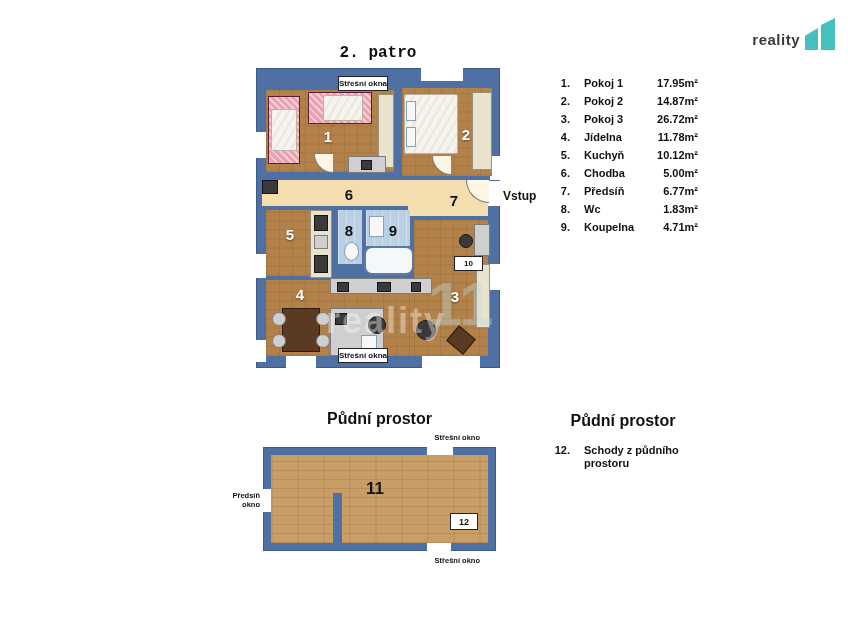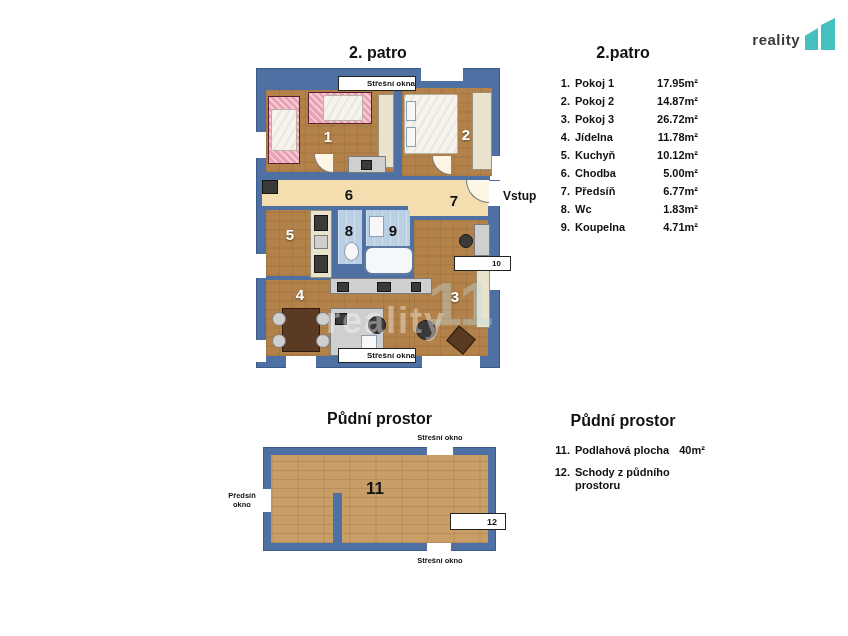--- a/index.html
+++ b/index.html
@@ -13,21 +13,21 @@
   .logo-bar{position:absolute;bottom:0;background:var(--accent,#45bfc0);}
   .logo-bar.b1{left:1px;width:13px;height:22px;clip-path:polygon(0 35%,100% 0,100% 100%,0 100%);}
   .logo-bar.b2{left:17px;width:14px;height:32px;clip-path:polygon(0 22%,100% 0,100% 100%,0 100%);}
   
   .plan-title{font-size:16px;font-weight:bold;text-align:center;}
   .legend-title{font-size:16px;font-weight:bold;text-align:center;}
   
   .legend{font-size:11px;font-weight:bold;line-height:13px;}
   .legend-row{display:flex;margin-bottom:5px;}
   .legend-num{width:22px;text-align:right;flex:0 0 22px;}
-  .legend-name{flex:1 1 auto;margin-left:5px;}
+  .legend-name{flex:1 1 auto;margin-left:14px;}
   .legend-area{flex:0 0 54px;text-align:right;white-space:nowrap;}
   .legend2 .legend-area{flex:0 0 auto;text-align:left;margin-left:10px;}
   
   .plan{background:var(--wall,#4e70a2);box-shadow:0 0 0 1px #3c5a88 inset;}
   .floor-wood{background:
       repeating-linear-gradient(90deg,rgba(60,30,5,.10) 0 1px,rgba(255,255,255,0) 1px 13px),
       repeating-linear-gradient(0deg,rgba(90,50,10,.08) 0 2px,rgba(255,255,255,0) 2px 9px),
       var(--wood,#b2824a);}
   .floor-wood-h{background:
       repeating-linear-gradient(0deg,rgba(60,30,5,.12) 0 1px,rgba(255,255,255,0) 1px 9px),
@@ -35,22 +35,22 @@
       var(--wood_light,#c99d66);}
   .floor-hall{background:var(--corridor,#f4deb0);}
   .floor-tile{background:
       repeating-linear-gradient(90deg,rgba(255,255,255,.35) 0 1px,rgba(255,255,255,0) 1px 8px),
       var(--tile,#b9cfe4);}
   .win{background:#fff;}
   .room-num{font-size:15px;font-weight:bold;color:#fff;text-shadow:0 1px 2px rgba(0,0,0,.45);
             transform:translate(-50%,-50%);}
   .room-num.dark{color:#111;text-shadow:none;}
   .tag-box{background:#fff;border:1px solid #222;font-size:8px;font-weight:bold;color:#111;
-           display:flex;align-items:center;justify-content:center;padding-left:28px;}
-  .roof-label{font-size:7.5px;font-weight:bold;color:#111;text-align:center;line-height:8.5px;}
+           display:flex;align-items:center;justify-content:center;}
+  .roof-label{font-size:7.5px;font-weight:bold;color:#111;text-align:right;line-height:8.5px;}
   .door{background:#fdf6e6;border-left:1px solid #777;border-bottom:1px solid #777;
         border-radius:0 0 0 100%;}
   
   .bed{background:#e9a2b4;border:1px solid #5a2030;
        background-image:repeating-linear-gradient(45deg,rgba(255,255,255,.45) 0 2px,rgba(255,255,255,0) 2px 5px);}
   .duvet{background:#f6f3ec;border:1px solid #b9b3a6;border-radius:2px;
          background-image:repeating-linear-gradient(120deg,rgba(0,0,0,.05) 0 2px,rgba(255,255,255,0) 2px 7px);}
   .furn-light{background:#e9e2cc;border:1px solid #9a917a;}
   .furn-gray{background:#cfcfcf;border:1px solid #7c7c7c;}
   .furn-dark{background:#3a3a3a;border:1px solid #161616;}
@@ -69,22 +69,21 @@
 <div id="canvas">
 
   <div class="abs logo">
     <span class="logo-text">reality</span>
     <span class="logo-mark">
       <span class="logo-bar b1"></span>
         <span class="logo-bar b2"></span>
     </span>
   </div>
 
-  <div class="abs plan-title" style="left:256px;top:44px;width:244px;">2. patro</div>
-  <div class="abs legend-title" style="left:548px;top:44px;width:150px;">2.patro</div>
+  <div class="abs plan-title" style="left:256px;top:44px;width:244px;font-family:Liberation Mono, monospace;">2. patro</div>
 
   <div class="abs plan" style="left:256px;top:68px;width:244px;height:300px;">
 
     <div class="abs win" style="left:165px;top:0;width:42px;height:13px;"></div>
     <div class="abs win" style="left:0;top:64px;width:10px;height:26px;"></div>
     <div class="abs win" style="left:0;top:186px;width:10px;height:24px;"></div>
     <div class="abs win" style="left:0;top:272px;width:10px;height:22px;"></div>
     <div class="abs win" style="left:234px;top:88px;width:10px;height:24px;"></div>
     <div class="abs win" style="left:234px;top:196px;width:10px;height:26px;"></div>
     <div class="abs win" style="left:30px;top:287px;width:30px;height:13px;"></div>
@@ -239,24 +238,19 @@
     <div class="abs win" style="left:164px;top:0;width:26px;height:8px;"></div>
     <div class="abs win" style="left:164px;top:96px;width:24px;height:8px;"></div>
     <div class="abs win" style="left:0;top:42px;width:8px;height:23px;"></div>
 
     <div class="abs" style="left:70px;top:46px;width:9px;height:50px;background:var(--wall,#4e70a2);"></div>
     <div class="abs room-num dark" style="left:112px;top:42px;font-size:17px;">11</div>
     <div class="abs tag-box" style="left:187px;top:66px;width:26px;height:15px;font-size:9px;">12</div>
   </div>
 
   <div class="abs legend legend2" style="left:548px;top:444px;width:170px;">
-    <div class="legend-row" style="margin-bottom:9px;">
-      <span class="legend-num">11.</span>
-      <span class="legend-name" style="flex:0 0 auto;">Podlahová plocha</span>
-      <span class="legend-area">40m²</span>
-      </div>
     <div class="legend-row">
       <span class="legend-num">12.</span>
       <span class="legend-name" style="max-width:110px;">Schody z půdního prostoru</span>
       </div>
   </div>
 
 </div>
 
 </body></html>

